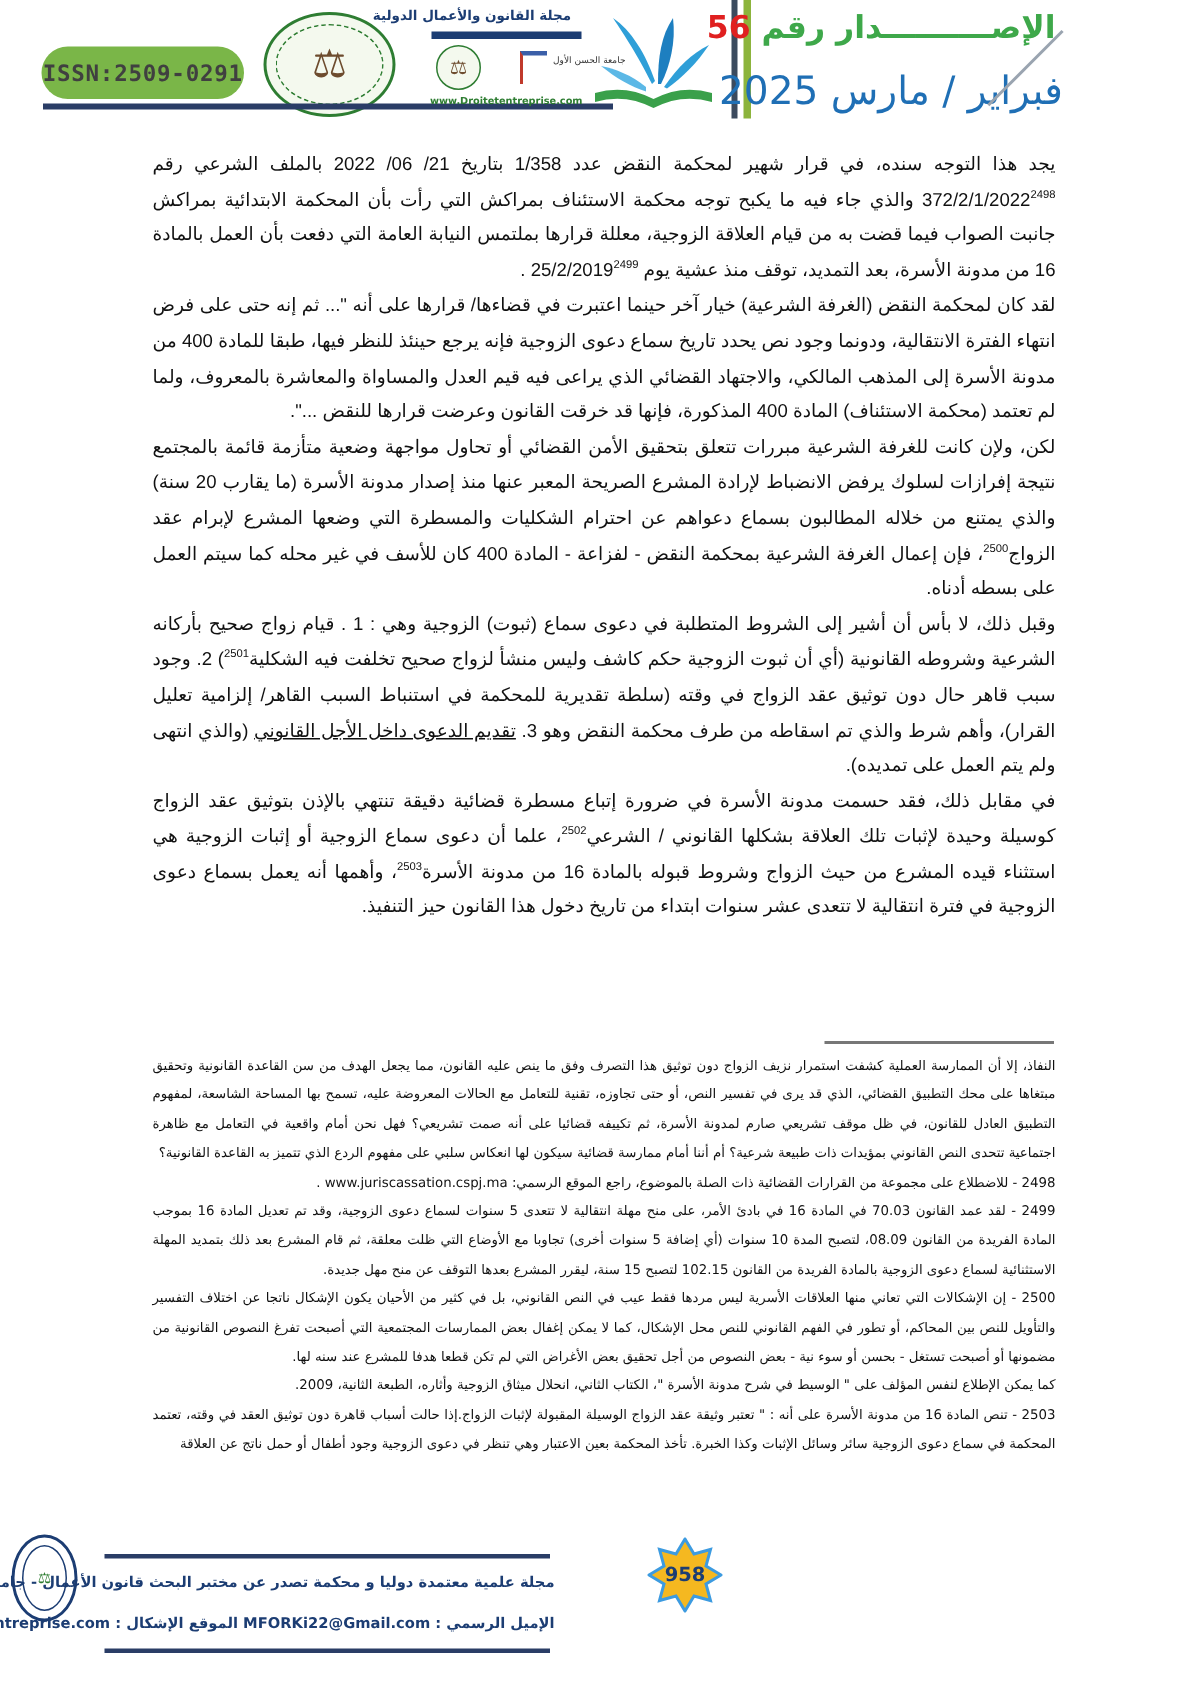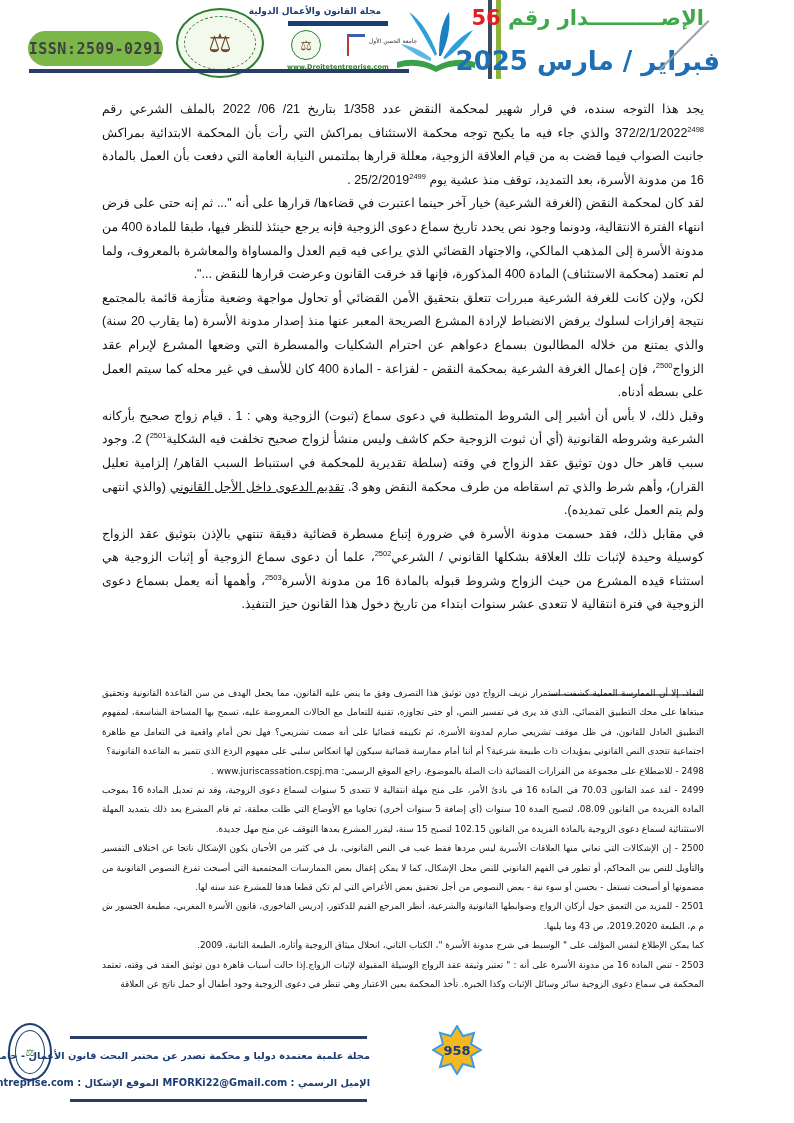--- a/index.html
+++ b/index.html
@@ -55,42 +55,42 @@
 
   .vbar-dark { position: absolute; left: 488px; top: 0; width: 4px; height: 79px; background: #3b4a5e; }
   .vbar-green { position: absolute; left: 496px; top: 0; width: 5px; height: 79px; background: #8cb43c; }
 
   .issue-title {
     position: absolute; right: 90px; top: 6px; font-size: 21px; font-weight: bold; color: #3ea84a;
     white-space: nowrap; direction: rtl;
   }
   .issue-title .issue-num { color: #e02020; }
   .issue-date {
-    position: absolute; right: 74px; top: 46px; font-size: 26px; font-weight: bold; color: #1f6fb5;
+    position: absolute; right: 85px; top: 46px; font-size: 26px; font-weight: normal; color: #1f6fb5;
     white-space: nowrap;
   }
   .diag-line {
     position: absolute; left: 708px; top: 20px; width: 2px; height: 70px; background: #9aa4b0;
     transform: rotate(45deg); transform-origin: top left;
   }
 
   
   .content {
     position: absolute; left: 102px; top: 98px; width: 602px;
     font-family: Liberation Sans, sans-serif; font-size: 12.4px; line-height: 23.6px;
     text-align: justify; text-align-last: right; direction: rtl; color: #111;
   }
   .content p { margin: 0; }
   .content sup { font-size: 7.5px; line-height: 0; vertical-align: super; }
   .u { text-decoration: underline; }
 
   
   .fn-rule { position: absolute; left: 550px; top: 694px; width: 153px; height: 2px; background: #777; }
   .footnotes {
-    position: absolute; left: 102px; top: 684px; width: 602px;
+    position: absolute; left: 102px; top: 702px; width: 602px;
     font-size: 8.9px; line-height: 19.4px; direction: rtl; text-align: justify; text-align-last: right; color: #111;
   }
   .footnotes p { margin: 0; }
   .footnotes .ltr { direction: ltr; unicode-bidi: embed; }
 
   
   .footer-seal {
     position: absolute; left: 8px; top: 1023px; width: 44px; height: 58px; border-radius: 50%;
     border: 2px solid #1c3d73; background: #fff; display: flex; align-items: center; justify-content: center;
   }
@@ -163,21 +163,20 @@
 
   <p><span>في مقابل ذلك، فقد حسمت مدونة الأسرة في ضرورة إتباع مسطرة قضائية دقيقة تنتهي بالإذن بتوثيق عقد الزواج كوسيلة وحيدة لإثبات تلك العلاقة بشكلها القانوني / الشرعي</span><sup>2502</sup><span>، علما أن دعوى سماع الزوجية أو إثبات الزوجية هي استثناء قيده المشرع من حيث الزواج وشروط قبوله بالمادة 16 من مدونة الأسرة</span><sup>2503</sup><span>، وأهمها أنه يعمل بسماع دعوى الزوجية في فترة انتقالية لا تتعدى عشر سنوات ابتداء من تاريخ دخول هذا القانون حيز التنفيذ.</span></p>
 </div>
 
 <div class="fn-rule"></div>
 <div class="footnotes">
   <p>النفاذ، إلا أن الممارسة العملية كشفت استمرار نزيف الزواج دون توثيق هذا التصرف وفق ما ينص عليه القانون، مما يجعل الهدف من سن القاعدة القانونية وتحقيق مبتغاها على محك التطبيق القضائي، الذي قد يرى في تفسير النص، أو حتى تجاوزه، تقنية للتعامل مع الحالات المعروضة عليه، تسمح بها المساحة الشاسعة، لمفهوم التطبيق العادل للقانون، في ظل موقف تشريعي صارم لمدونة الأسرة، ثم تكييفه قضائيا على أنه صمت تشريعي؟ فهل نحن أمام واقعية في التعامل مع ظاهرة اجتماعية تتحدى النص القانوني بمؤيدات ذات طبيعة شرعية؟ أم أننا أمام ممارسة قضائية سيكون لها انعكاس سلبي على مفهوم الردع الذي تتميز به القاعدة القانونية؟</p>
   <p><span>2498 - للاضطلاع على مجموعة من القرارات القضائية ذات الصلة بالموضوع، راجع الموقع الرسمي: </span><span class="ltr">www.juriscassation.cspj.ma</span><span> .</span></p>
   <p>2499 - لقد عمد القانون 70.03 في المادة 16 في بادئ الأمر، على منح مهلة انتقالية لا تتعدى 5 سنوات لسماع دعوى الزوجية، وقد تم تعديل المادة 16 بموجب المادة الفريدة من القانون 08.09، لتصبح المدة 10 سنوات (أي إضافة 5 سنوات أخرى) تجاوبا مع الأوضاع التي ظلت معلقة، ثم قام المشرع بعد ذلك بتمديد المهلة الاستثنائية لسماع دعوى الزوجية بالمادة الفريدة من القانون 102.15 لتصبح 15 سنة، ليقرر المشرع بعدها التوقف عن منح مهل جديدة.</p>
   <p>2500 - إن الإشكالات التي تعاني منها العلاقات الأسرية ليس مردها فقط عيب في النص القانوني، بل في كثير من الأحيان يكون الإشكال ناتجا عن اختلاف التفسير والتأويل للنص بين المحاكم، أو تطور في الفهم القانوني للنص محل الإشكال، كما لا يمكن إغفال بعض الممارسات المجتمعية التي أصبحت تفرغ النصوص القانونية من مضمونها أو أصبحت تستغل - بحسن أو سوء نية - بعض النصوص من أجل تحقيق بعض الأغراض التي لم تكن قطعا هدفا للمشرع عند سنه لها.</p>
-  <p>2501 - للمزيد من التعمق حول أركان الزواج وضوابطها القانونية والشرعية، أنظر المرجع القيم للدكتور، إدريس الفاخوري، قانون الأسرة المغربي، مطبعة الجسور ش م م، الطبعة 2019.2020، ص 43 وما يليها.</p>
   <p>كما يمكن الإطلاع لنفس المؤلف على " الوسيط في شرح مدونة الأسرة "، الكتاب الثاني، انحلال ميثاق الزوجية وأثاره، الطبعة الثانية، 2009.</p>
   <p>2503 - تنص المادة 16 من مدونة الأسرة على أنه : " تعتبر وثيقة عقد الزواج الوسيلة المقبولة لإثبات الزواج.إذا حالت أسباب قاهرة دون توثيق العقد في وقته، تعتمد المحكمة في سماع دعوى الزوجية سائر وسائل الإثبات وكذا الخبرة. تأخذ المحكمة بعين الاعتبار وهي تنظر في دعوى الزوجية وجود أطفال أو حمل ناتج عن العلاقة</p>
 </div>
 
 <div class="footer-seal">
   <span class="footer-seal-inner">⚖</span>
 </div>
 <div class="footer-rule-top"></div>
 <div class="footer-line1">مجلة علمية معتمدة  دوليا و محكمة تصدر عن مختبر البحث قانون الأعمال - جامعة الحسن الأول - سطات - المغرب</div>
 <div class="footer-line2">

